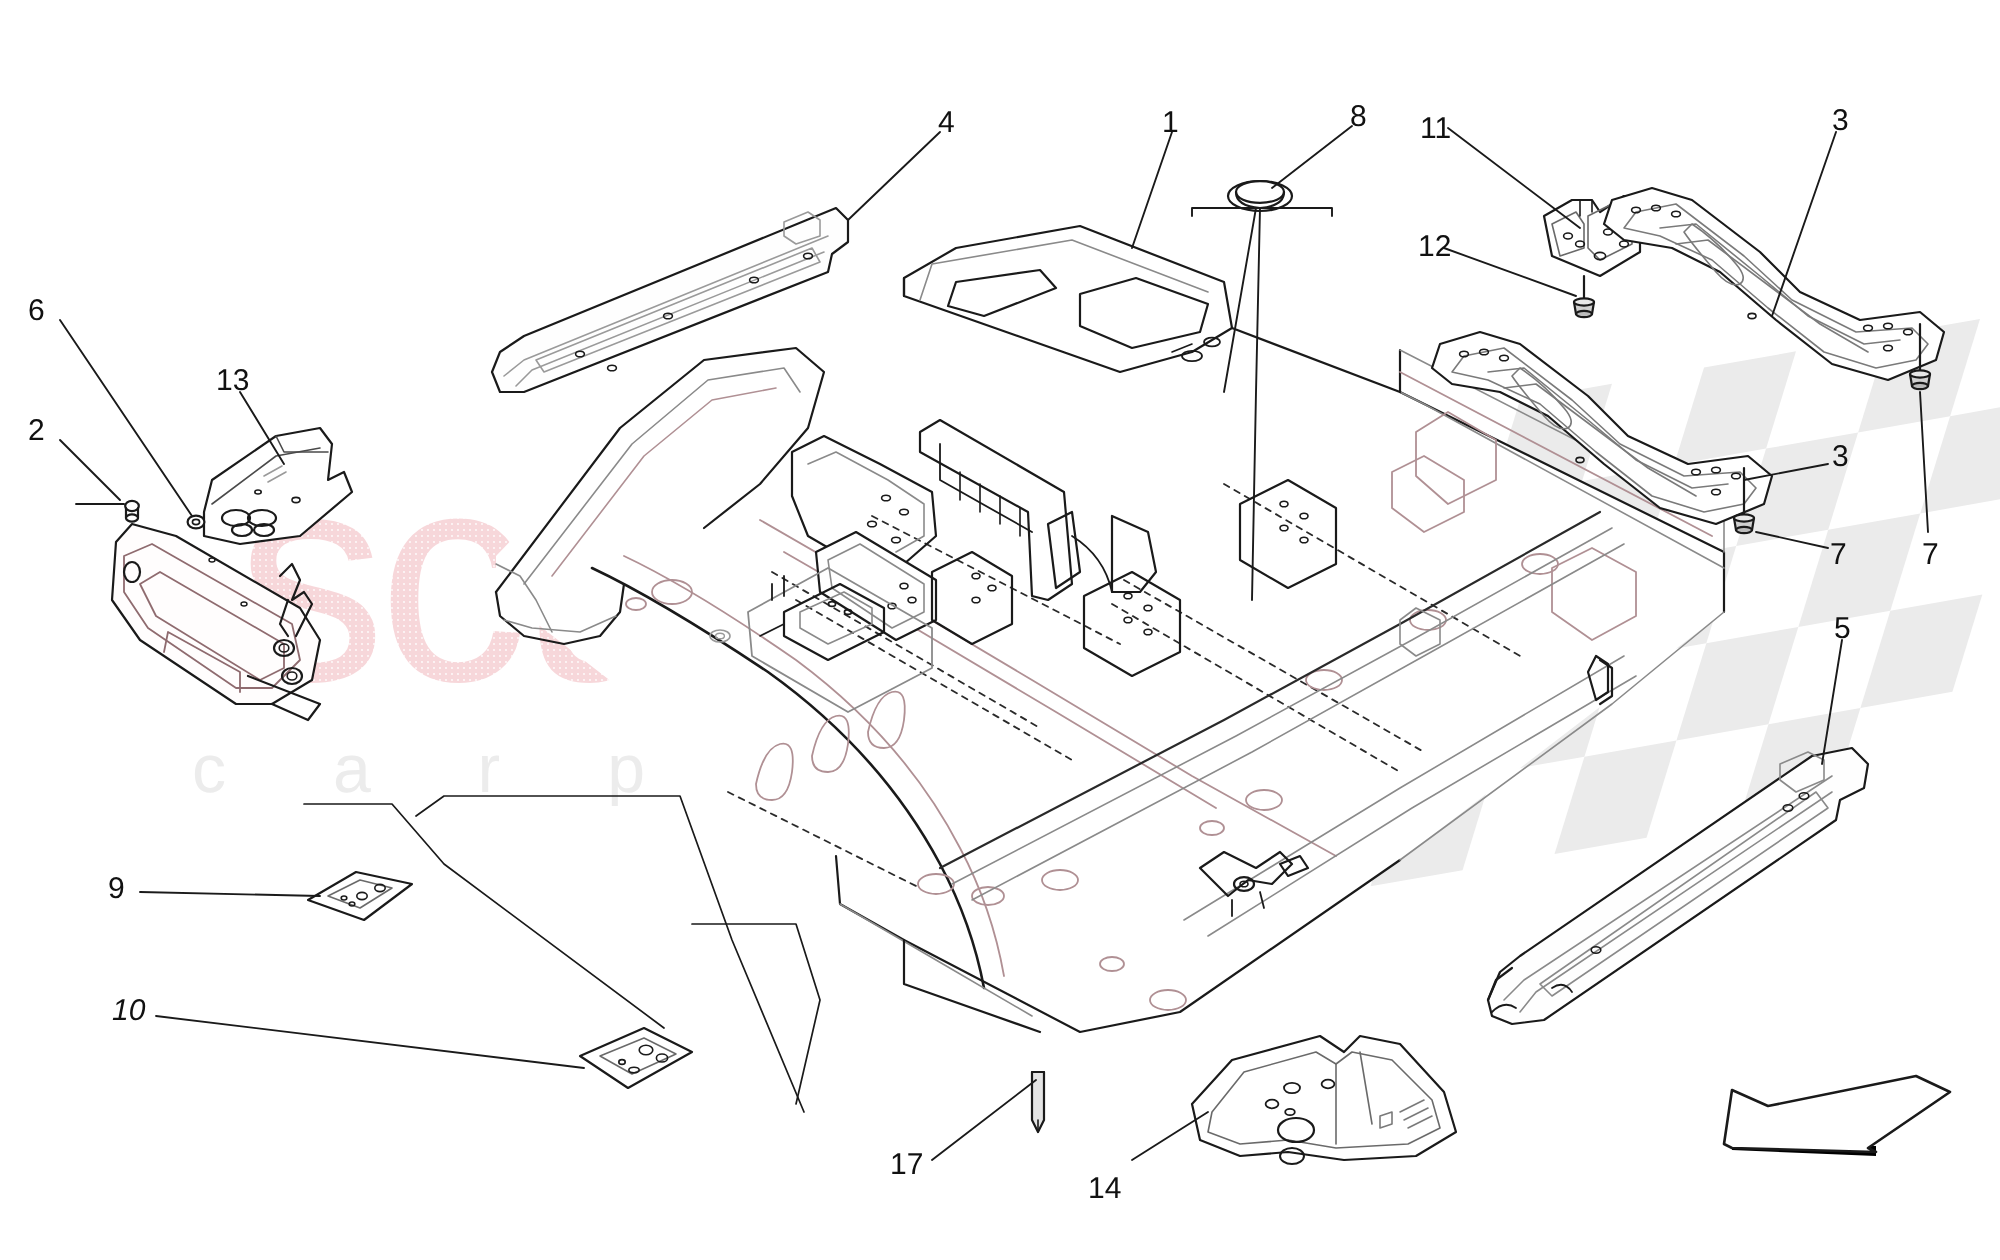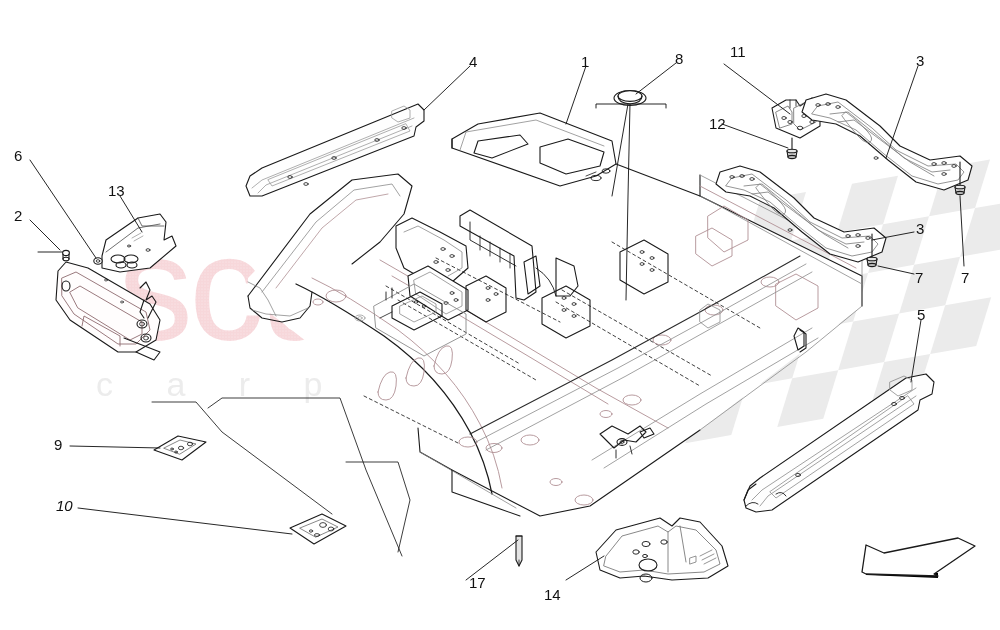--- a/index.html
+++ b/index.html
@@ -430,25 +430,25 @@
       <path d="M862 572 L866 545 L884 553 L958 538 L975 546 L934 574 L938 576 L866 574 Z" fill="#ffffff" stroke="#1a1a1a" stroke-width="1.3" stroke-linejoin="round"></path>
     </g>
   </svg>
 
   <div class="lbl" style="left:14px;  top:148px;">6</div>
   <div class="lbl" style="left:14px;  top:208px;">2</div>
   <div class="lbl" style="left:108px; top:183px;">13</div>
   <div class="lbl" style="left:469px; top:54px;">4</div>
   <div class="lbl" style="left:581px; top:54px;">1</div>
   <div class="lbl" style="left:675px; top:51px;">8</div>
-  <div class="lbl" style="left:710px; top:44px;margin-left:20px;">11</div>
+  <div class="lbl" style="left:710px; top:57px;">11</div>
   <div class="lbl" style="left:709px; top:116px;">12</div>
   <div class="lbl" style="left:916px; top:53px;">3</div>
   <div class="lbl" style="left:916px; top:221px;">3</div>
   <div class="lbl" style="left:915px; top:270px;">7</div>
   <div class="lbl" style="left:961px; top:270px;">7</div>
   <div class="lbl" style="left:917px; top:307px;">5</div>
   <div class="lbl" style="left:54px;  top:437px;">9</div>
   <div class="lbl" style="left:56px;  top:498px;font-style:italic;">10</div>
-  <div class="lbl" style="left:469px; top:575px;">17</div>
+  <div class="lbl" style="left:445px; top:575px;">17</div>
   <div class="lbl" style="left:544px; top:575px;margin-top:12px;">14</div>
 
 </div>
 
 </body></html>

